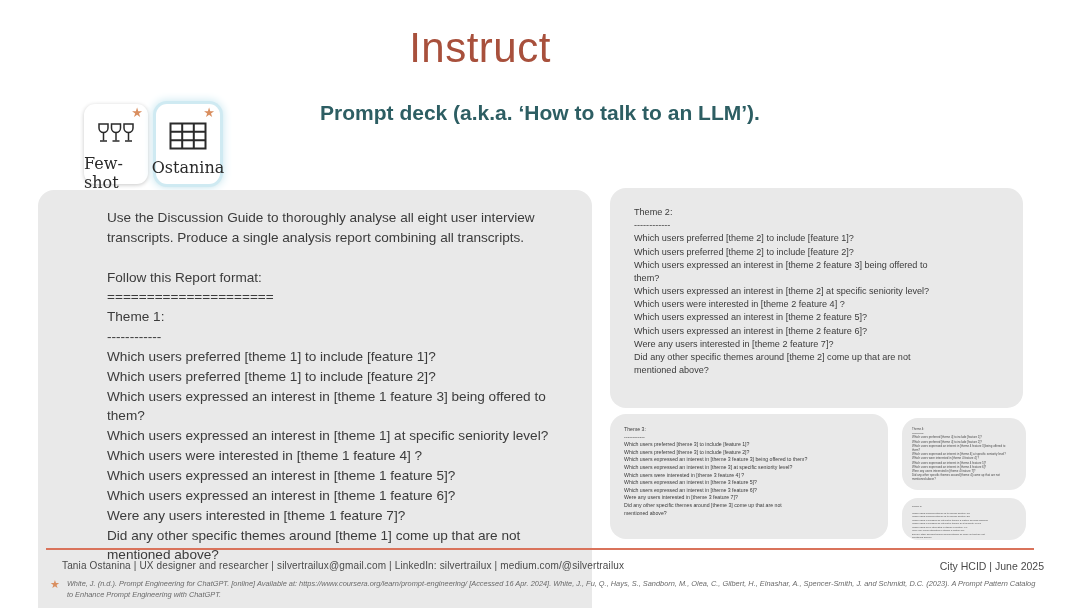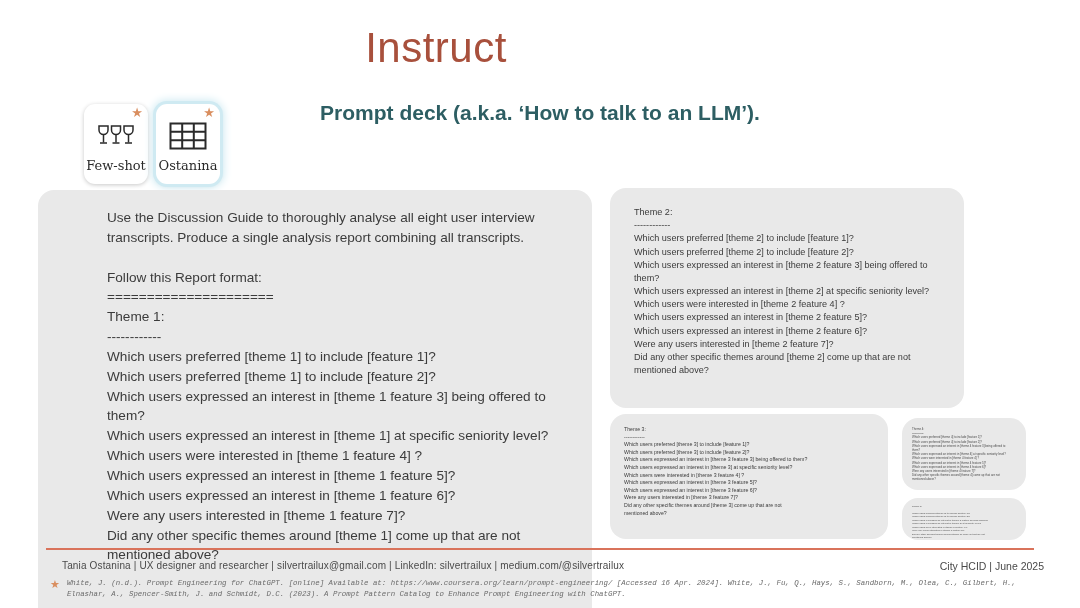--- a/index.html
+++ b/index.html
@@ -20,20 +20,21 @@
   #slide-title {
     position: absolute;
     top: 24px;
     left: 0;
     width: 872px;
     text-align: center;
     font-size: 42px;
     font-weight: 400;
     color: #a8503c;
     letter-spacing: 0.5px;
+    padding-left: 44px;
   }
   #slide-subtitle {
     position: absolute;
     top: 101px;
     left: 0;
     width: 1080px;
     text-align: center;
     font-size: 21px;
     font-weight: bold;
     color: #2d5e63;
@@ -74,21 +75,21 @@
     line-height: 1;
   }
   .card-icon {
     height: 30px;
     display: flex;
     align-items: center;
     justify-content: center;
   }
   .card-label {
     margin-top: 7px;
-    font-size: 13px;
+    font-size: 16px;
     color: #2a2a2a;
     font-family: "DejaVu Serif", serif;
   }
 
   
   .panel {
     position: absolute;
     background: #e9e9e9;
     border-radius: 16px;
     box-sizing: border-box;
@@ -96,21 +97,21 @@
   #panel-theme1 {
     left: 38px;
     top: 190px;
     width: 554px;
     height: 435px;
     padding: 18px 22px 0 69px;
   }
   #panel-theme2 {
     left: 610px;
     top: 188px;
-    width: 354px;
+    width: 413px;
     height: 220px;
     padding: 18px 18px 0 24px;
   }
   #panel-theme3 {
     left: 610px;
     top: 414px;
     width: 278px;
     height: 125px;
     padding: 12px 10px 0 14px;
   }
@@ -175,21 +176,21 @@
   #citation-star {
     color: #d98e5f;
     font-size: 11px;
     line-height: 1.25;
   }
   #citation-text {
     font-size: 7.4px;
     line-height: 1.55;
     color: #6a6a6a;
     font-style: italic;
-    font-family: Liberation Mono, monospace;
+    font-family: Liberation Sans, sans-serif;
   }
 </style>
 </head>
 <body>
 
 <div id="slide-title">Instruct</div>
 <div id="slide-subtitle">Prompt deck (a.k.a. ‘How to talk to an LLM’).</div>
 
 <div id="technique-cards">
 

